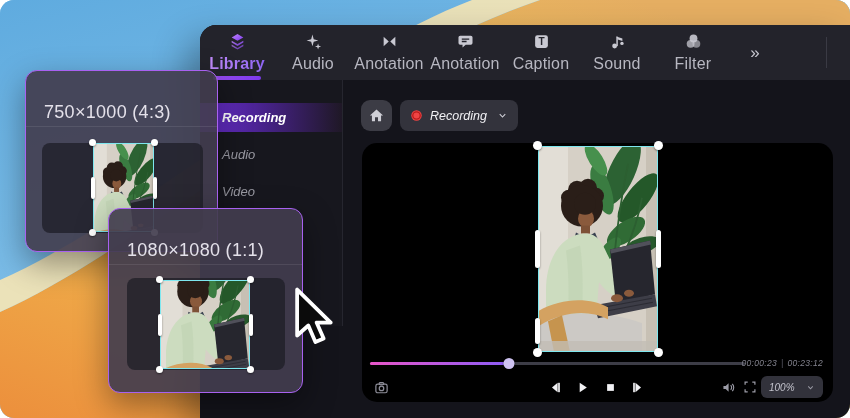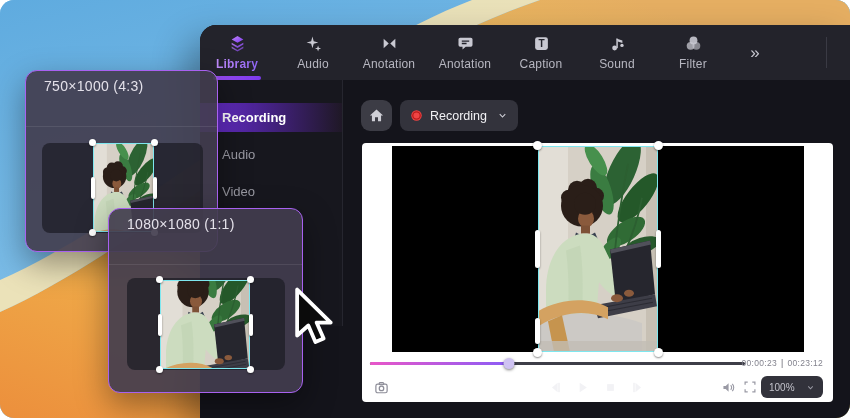--- a/index.html
+++ b/index.html
@@ -6,40 +6,40 @@
   .screen{position:relative;width:850px;height:418px;border-radius:14px;overflow:hidden;background:#79bce6;}
   .bg{position:absolute;left:0;top:0;z-index:0;}
 
   
   .window{position:absolute;left:200px;top:25px;width:650px;height:393px;z-index:1;
           border-radius:16px 0 0 0;overflow:hidden;background:#14141b;
           box-shadow:-14px 14px 34px rgba(0,0,0,.30);}
   .toolbar{position:relative;height:55px;background:#23232b;display:flex;align-items:stretch;padding-left:8px;}
   .tab{position:relative;width:58px;margin-right:18px;display:flex;flex-direction:column;align-items:center;justify-content:center;cursor:pointer;}
   .tab .ticon{width:17px;height:17px;margin-bottom:5px;}
-  .tab .tlabel{font-size:12px;color:#b7b7c1;letter-spacing:.2px;white-space:nowrap;}
+  .tab .tlabel{font-size:16px;color:#b7b7c1;letter-spacing:.2px;white-space:nowrap;}
   .tab.active .tlabel{background:linear-gradient(90deg,#c18bfa,#8d64f3);-webkit-background-clip:text;background-clip:text;color:transparent;font-weight:700;}
   .tab-underline{position:absolute;left:50%;transform:translateX(-50%);bottom:0;width:48px;height:4px;border-radius:3px;
                  background:linear-gradient(90deg,#9a4df2,#7c3aed);}
   .more-btn{display:flex;align-items:center;justify-content:center;width:26px;color:#c6c6cf;font-size:17px;cursor:pointer;margin-left:2px;}
   .tb-divider{position:absolute;right:23px;top:12px;bottom:12px;width:1px;background:#3a3a44;}
 
-  .wbody{display:flex;height:246px;}
+  .wbody{display:flex;height:246px;font-style:italic;}
   .sidebar{width:143px;background:#17171e;border-right:1px solid #26262f;padding-top:23px;box-sizing:border-box;}
   .sb-item{height:29px;margin-bottom:8px;display:flex;align-items:center;padding-left:22px;font-size:13px;color:#9a9aa3;cursor:pointer;}
   .sb-item.active{background:linear-gradient(90deg,#6d2fd9 0%,#47228a 45%,#1f1826 100%);color:#ffffff;font-weight:700;}
 
   .main{flex:1;position:relative;background:#14141b;}
   .home-btn{position:absolute;left:18px;top:20px;width:31px;height:31px;border-radius:9px;background:#3c3c45;
             display:flex;align-items:center;justify-content:center;cursor:pointer;}
   .src-dd{position:absolute;left:57px;top:20px;width:118px;height:31px;border-radius:8px;background:#33333c;
           display:flex;align-items:center;padding:0 10px;box-sizing:border-box;cursor:pointer;}
   .src-dd .lbl{font-size:12.5px;color:#f1f1f4;margin-left:7px;flex:1;}
 
-  .panel{position:absolute;left:19px;top:63px;width:471px;height:259px;border-radius:4px;background:#ffffff;}
+  .panel{position:absolute;left:19px;top:63px;width:471px;height:259px;border-radius:15px;background:#000000;}
   .video-area{position:absolute;left:30px;top:3px;width:412px;height:206px;background:#000;}
   .clip{position:absolute;left:146px;top:0;width:120px;height:206px;cursor:move;}
   .clip svg{display:block;}
   .sel{position:absolute;inset:0;border:1.5px solid #7ee7ef;box-sizing:border-box;}
   .h-c{position:absolute;width:9px;height:9px;border-radius:50%;background:#fff;box-shadow:0 1px 2px rgba(0,0,0,.45);}
   .tl{left:-5px;top:-5px}.tr{right:-5px;top:-5px}.bl{left:-5px;bottom:-5px}.br{right:-5px;bottom:-5px}
   .h-b{position:absolute;width:5px;height:38px;border-radius:3px;background:#fff;box-shadow:0 1px 2px rgba(0,0,0,.45);}
   .ml{left:-3px;top:calc(50% - 19px)}.mr{right:-3px;top:calc(50% - 19px)}
 
   .slider-row{position:absolute;left:8px;right:10px;top:213px;height:14px;}
@@ -53,21 +53,21 @@
   .icon-btn{width:22px;height:22px;display:flex;align-items:center;justify-content:center;cursor:pointer;}
   .transport{position:absolute;left:50%;transform:translateX(-50%);display:flex;gap:6px;}
   .right-ctrls{position:absolute;right:0;display:flex;align-items:center;}
   .zoom-dd{width:62px;height:22px;border-radius:6px;background:#32323b;display:flex;align-items:center;justify-content:space-between;
            padding:0 8px;box-sizing:border-box;cursor:pointer;}
   .zoom-dd span{font-size:10px;color:#c3c3cc;}
 
   
   .pp{position:absolute;z-index:5;border:1.5px solid #a861f0;border-radius:12px;background:rgba(66,61,78,.92);
       box-shadow:0 12px 32px rgba(0,0,0,.38);box-sizing:border-box;}
-  .pp-title{position:absolute;left:18px;top:7px;font-size:14px;color:#e4e1ea;letter-spacing:.3px;}
+  .pp-title{position:absolute;left:18px;top:31px;font-size:18px;color:#e4e1ea;letter-spacing:.3px;}
   .pp-div{position:absolute;left:0;right:0;top:55px;height:1px;background:rgba(255,255,255,.09);}
   .pp-canvas{position:absolute;border-radius:8px;background:rgba(28,28,36,.72);}
   .pp .h-c{width:7px;height:7px;}
   .pp .tl{left:-4px;top:-4px}.pp .tr{right:-4px;top:-4px}.pp .bl{left:-4px;bottom:-4px}.pp .br{right:-4px;bottom:-4px}
   .pp .h-b{width:4px;height:22px;}
   .pp .ml{left:-2.5px;top:calc(50% - 11px)}.pp .mr{right:-2.5px;top:calc(50% - 11px)}
   .pp-photo{position:absolute;}
   .pp-photo svg{display:block;}
 
   .cursor{position:absolute;left:287px;top:286px;z-index:6;}

